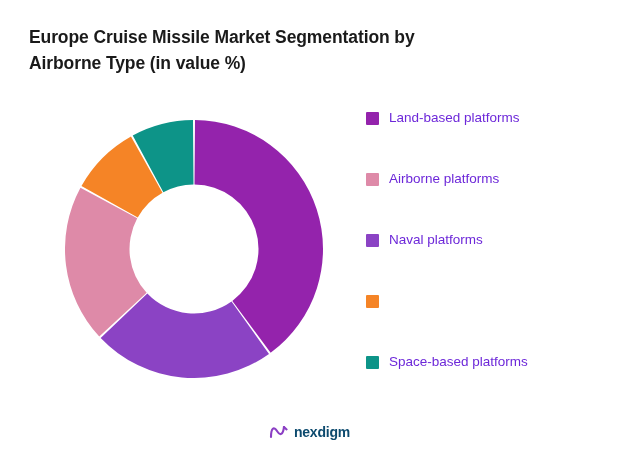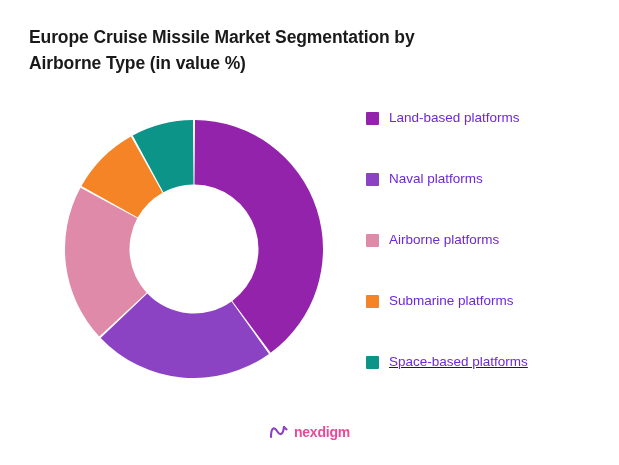--- a/index.html
+++ b/index.html
@@ -51,21 +51,21 @@
     left: 366px;
     top: 108px;
     width: 240px;
   }
   .legend-item {
     display: flex;
     align-items: center;
     height: 20px;
     margin-bottom: 41px;
   }
-  .legend-item:last-child { margin-bottom: 0; text-decoration: underline; }
+  .legend-item:last-child { margin-bottom: 0; }
   .legend-swatch {
     width: 13px;
     height: 13px;
     flex: 0 0 13px;
     margin-right: 10px;
     border-radius: 1px;
   }
   .legend-label {
     font-size: 13.5px;
     line-height: 16px;
@@ -83,21 +83,21 @@
     gap: 6px;
   }
   #brand-mark {
     display: block;
     width: 19px;
     height: 16px;
   }
   #brand-name {
     font-size: 14px;
     font-weight: 700;
-    color: #ec4899;
+    color: #0c4a6e;
     letter-spacing: -0.2px;
   }
 </style>
 </head>
 <body>
 
 <div class="card">
 
   <div id="chart-title">
     <span>Europe Cruise Missile Market Segmentation by</span><br>
@@ -115,30 +115,29 @@
         </g>
     </svg>
   </div>
 
   <div id="legend">
     <div class="legend-item">
       <span class="legend-swatch" style="background:#9423ac"></span>
       <span class="legend-label">Land-based platforms</span>
     </div>
     <div class="legend-item">
+      <span class="legend-swatch" style="background:#de8aa8"></span>
+      <span class="legend-label">Airborne platforms</span>
+    </div>
+    <div class="legend-item">
       <span class="legend-swatch" style="background:#8b43c4"></span>
       <span class="legend-label">Naval platforms</span>
     </div>
     <div class="legend-item">
-      <span class="legend-swatch" style="background:#de8aa8"></span>
-      <span class="legend-label">Airborne platforms</span>
-    </div>
-    <div class="legend-item">
       <span class="legend-swatch" style="background:#f58426"></span>
-      <span class="legend-label">Submarine platforms</span>
     </div>
     <div class="legend-item">
       <span class="legend-swatch" style="background:#0d9488"></span>
       <span class="legend-label">Space-based platforms</span>
     </div>
   </div>
 
   <div id="footer-brand">
     <svg id="brand-mark" viewBox="0 0 19 16">
       <path d="M2 13 C2 4, 5 2, 8 7 C11 12, 14 11, 15 3" fill="none" stroke="#8b3fc4" stroke-width="2.1" stroke-linecap="round"></path>

